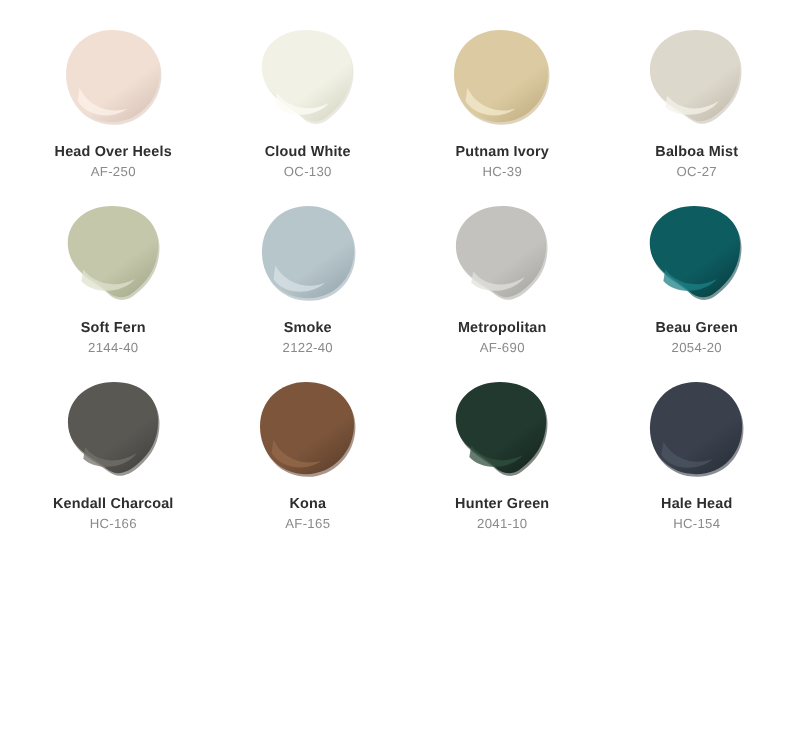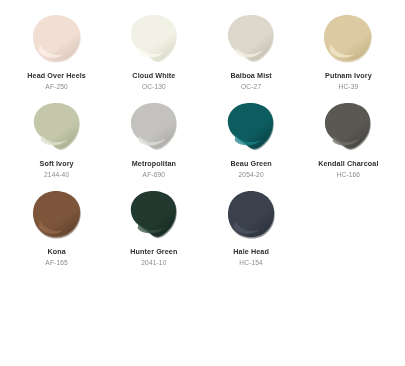--- a/index.html
+++ b/index.html
@@ -126,74 +126,94 @@
         </div>
       </div>
       <div class="swatch-label">Cloud White</div>
       <div class="swatch-code">OC-130</div>
     </div>
     <div class="swatch-cell">
       <div class="blob-wrap">
         <div class="blob">
           <svg viewBox="0 0 52 50" xmlns="http://www.w3.org/2000/svg" aria-hidden="true">
             <defs>
+              <linearGradient id="grad4" x1="0.15" y1="0.05" x2="0.85" y2="1">
+                <stop offset="0%" stop-color="#DCCBA2"></stop>
+                <stop offset="62%" stop-color="#DCCBA2"></stop>
+                <stop offset="100%" stop-color="#C2AF82"></stop>
+              </linearGradient>
+            </defs>
+            <path d="M50,22 C50,36 39,48 25,48 C11,48 1,37 1,23 C1,10 11,0 25,0 C39,0 50,9 50,22 Z" fill="#C2AF82" transform="translate(0.7,1.4)" opacity="0.55"></path>
+            <path d="M50,22 C50,36 39,48 25,48 C11,48 1,37 1,23 C1,10 11,0 25,0 C39,0 50,9 50,22 Z" fill="url(#grad4)"></path>
+            <path d="M8,30 C12,39 22,44 33,41 C25,47 12,45 7,37 Z" fill="#F3E9CD" opacity="0.75"></path>
+          </svg>
+        </div>
+      </div>
+      <div class="swatch-label">Putnam Ivory</div>
+      <div class="swatch-code">HC-39</div>
+    </div>
+    <div class="swatch-cell">
+      <div class="blob-wrap">
+        <div class="blob">
+          <svg viewBox="0 0 52 50" xmlns="http://www.w3.org/2000/svg" aria-hidden="true">
+            <defs>
               <linearGradient id="grad3" x1="0.15" y1="0.05" x2="0.85" y2="1">
                 <stop offset="0%" stop-color="#DDD8CC"></stop>
                 <stop offset="62%" stop-color="#DDD8CC"></stop>
                 <stop offset="100%" stop-color="#C2BCAD"></stop>
               </linearGradient>
             </defs>
             <path d="M49,20 C49,30 45,37 38,43 C32,48 27,49 22,45 C15,39 2,35 2,21 C2,9 12,0 26,0 C40,0 49,8 49,20 Z" fill="#C2BCAD" transform="translate(0.7,1.4)" opacity="0.55"></path>
             <path d="M49,20 C49,30 45,37 38,43 C32,48 27,49 22,45 C15,39 2,35 2,21 C2,9 12,0 26,0 C40,0 49,8 49,20 Z" fill="url(#grad3)"></path>
             <path d="M11,34 C17,42 28,43 38,37 C31,46 16,46 10,40 Z" fill="#F4F1E9" opacity="0.75"></path>
           </svg>
         </div>
       </div>
       <div class="swatch-label">Balboa Mist</div>
       <div class="swatch-code">OC-27</div>
     </div>
     <div class="swatch-cell">
       <div class="blob-wrap">
         <div class="blob">
           <svg viewBox="0 0 52 50" xmlns="http://www.w3.org/2000/svg" aria-hidden="true">
             <defs>
-              <linearGradient id="grad4" x1="0.15" y1="0.05" x2="0.85" y2="1">
-                <stop offset="0%" stop-color="#DCCBA2"></stop>
-                <stop offset="62%" stop-color="#DCCBA2"></stop>
-                <stop offset="100%" stop-color="#C2AF82"></stop>
-              </linearGradient>
-            </defs>
-            <path d="M50,22 C50,36 39,48 25,48 C11,48 1,37 1,23 C1,10 11,0 25,0 C39,0 50,9 50,22 Z" fill="#C2AF82" transform="translate(0.7,1.4)" opacity="0.55"></path>
-            <path d="M50,22 C50,36 39,48 25,48 C11,48 1,37 1,23 C1,10 11,0 25,0 C39,0 50,9 50,22 Z" fill="url(#grad4)"></path>
-            <path d="M8,30 C12,39 22,44 33,41 C25,47 12,45 7,37 Z" fill="#F3E9CD" opacity="0.75"></path>
-          </svg>
-        </div>
-      </div>
-      <div class="swatch-label">Putnam Ivory</div>
-      <div class="swatch-code">HC-39</div>
-    </div>
-    <div class="swatch-cell">
-      <div class="blob-wrap">
-        <div class="blob">
-          <svg viewBox="0 0 52 50" xmlns="http://www.w3.org/2000/svg" aria-hidden="true">
-            <defs>
               <linearGradient id="grad5" x1="0.15" y1="0.05" x2="0.85" y2="1">
                 <stop offset="0%" stop-color="#C4C7AA"></stop>
                 <stop offset="62%" stop-color="#C4C7AA"></stop>
                 <stop offset="100%" stop-color="#A7AB8C"></stop>
               </linearGradient>
             </defs>
             <path d="M49,20 C49,31 44,39 36,45 C31,49 26,48 22,44 C16,38 3,34 2,21 C1,9 11,0 25,0 C39,0 49,8 49,20 Z" fill="#A7AB8C" transform="translate(0.7,1.4)" opacity="0.55"></path>
             <path d="M49,20 C49,31 44,39 36,45 C31,49 26,48 22,44 C16,38 3,34 2,21 C1,9 11,0 25,0 C39,0 49,8 49,20 Z" fill="url(#grad5)"></path>
             <path d="M10,33 C16,41 27,43 37,38 C30,46 15,46 9,39 Z" fill="#DFE1CD" opacity="0.75"></path>
           </svg>
         </div>
       </div>
-      <div class="swatch-label">Soft Ivory</div>
+      <div class="swatch-label">Soft Fern</div>
       <div class="swatch-code">2144-40</div>
+    </div>
+    <div class="swatch-cell">
+      <div class="blob-wrap">
+        <div class="blob">
+          <svg viewBox="0 0 52 50" xmlns="http://www.w3.org/2000/svg" aria-hidden="true">
+            <defs>
+              <linearGradient id="grad6" x1="0.15" y1="0.05" x2="0.85" y2="1">
+                <stop offset="0%" stop-color="#B7C6CB"></stop>
+                <stop offset="62%" stop-color="#B7C6CB"></stop>
+                <stop offset="100%" stop-color="#98A9B0"></stop>
+              </linearGradient>
+            </defs>
+            <path d="M50,23 C50,37 40,48 26,48 C12,48 2,38 2,24 C2,10 12,0 26,0 C40,0 50,10 50,23 Z" fill="#98A9B0" transform="translate(0.7,1.4)" opacity="0.55"></path>
+            <path d="M50,23 C50,37 40,48 26,48 C12,48 2,38 2,24 C2,10 12,0 26,0 C40,0 50,10 50,23 Z" fill="url(#grad6)"></path>
+            <path d="M9,31 C14,40 25,44 35,40 C27,47 13,46 8,38 Z" fill="#D7E2E5" opacity="0.75"></path>
+          </svg>
+        </div>
+      </div>
+      <div class="swatch-label">Smoke</div>
+      <div class="swatch-code">2122-40</div>
     </div>
     <div class="swatch-cell">
       <div class="blob-wrap">
         <div class="blob">
           <svg viewBox="0 0 52 50" xmlns="http://www.w3.org/2000/svg" aria-hidden="true">
             <defs>
               <linearGradient id="grad7" x1="0.15" y1="0.05" x2="0.85" y2="1">
                 <stop offset="0%" stop-color="#C3C2BE"></stop>
                 <stop offset="62%" stop-color="#C3C2BE"></stop>
                 <stop offset="100%" stop-color="#A8A7A2"></stop>

